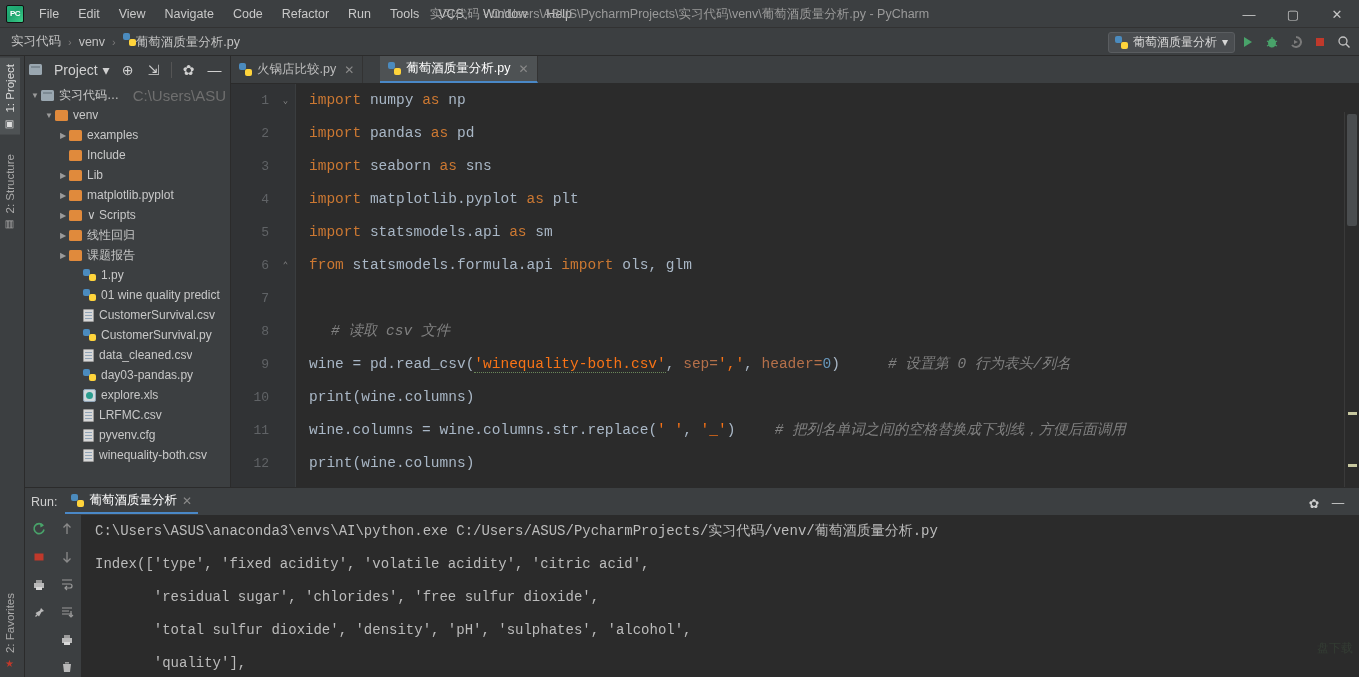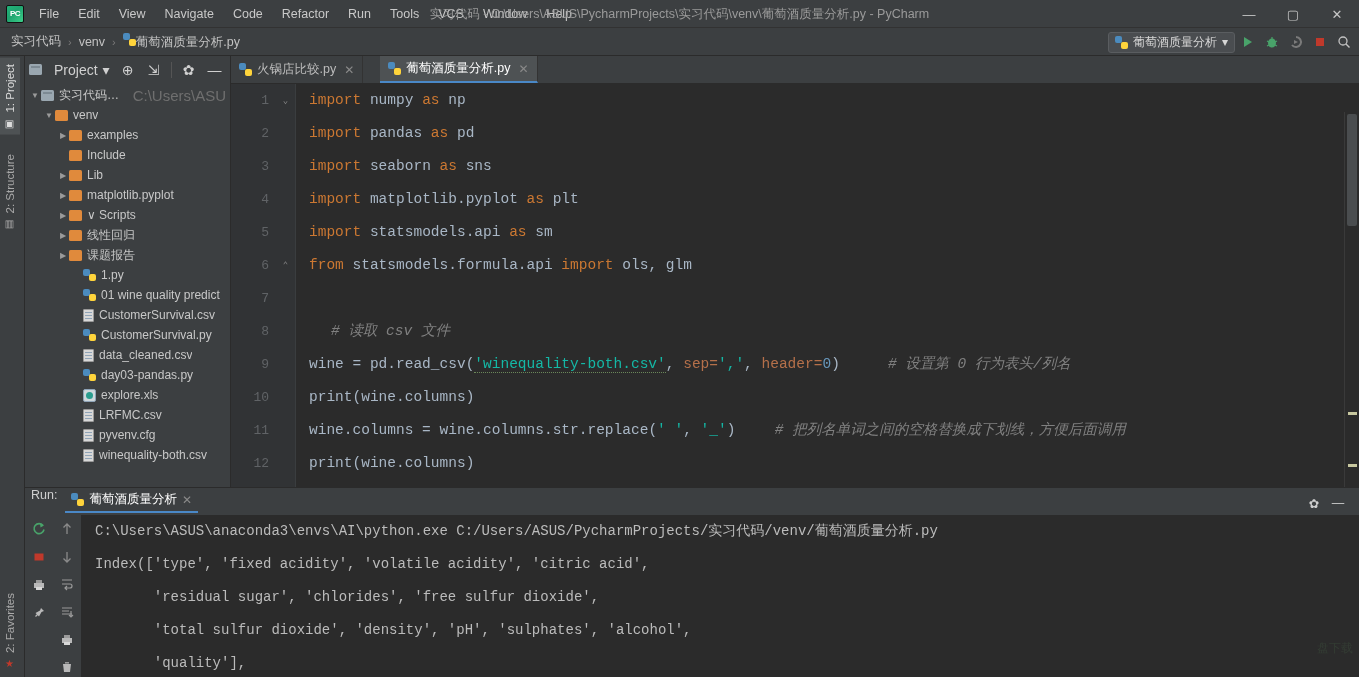--- a/index.html
+++ b/index.html
@@ -183,21 +183,21 @@
     width: 11px; height: 11px; color: #8a8a8a; font-size: 9px;
     display: flex; align-items: center; justify-content: center;
   }
   .code {
     position: absolute; left: 64px; top: 0; right: 16px; bottom: 0;
     font-family: "Liberation Mono", monospace; font-size: 14.5px;
     color: #a9b7c6; overflow: hidden;
   }
   .cline { height: 33px; line-height: 33px; white-space: pre; padding-left: 14px; }
   .kw  { color: #cc7832; }
-  .str { color: #14b8a6; }
+  .str { color: #f97316; }
   .num { color: #6897bb; }
   .cmt { color: #808080; font-style: italic; margin-left: 22px; }
   .param { color: #b5704a; }
   .spell { border-bottom: 1px dotted #6a8759; }
   .guide {
     position: absolute; left: 64px; top: 0; bottom: 0; width: 1px;
     background: #3a3d3f;
   }
   .escroll {
     position: absolute; right: 0; top: 28px; bottom: 0; width: 15px;
@@ -208,21 +208,21 @@
     background: #4a4d4f; border-radius: 2px;
   }
   .mark { position: absolute; right: 2px; width: 9px; height: 3px; }
 
   
   .runpanel {
     position: absolute; left: 25px; right: 0; bottom: 0; height: 190px;
     background: #3c3f41; border-top: 1px solid #2b2b2b;
   }
   .run-header {
-    height: 27px; display: flex; align-items: flex-start; gap: 8px;
+    height: 27px; display: flex; align-items: center; gap: 8px;
     padding-left: 6px; font-size: 12.5px; color: #cfcfcf; position: relative;
   }
   .run-tab {
     display: flex; align-items: center; gap: 5px; padding: 3px 6px;
     border-bottom: 2px solid #4a88c7; color: #ffffff;
   }
   .run-tab .x { color: #8a8a8a; font-size: 12px; }
   .run-gear { position: absolute; right: 34px; top: 4px; }
   .run-min  { position: absolute; right: 10px; top: 4px; }
 

